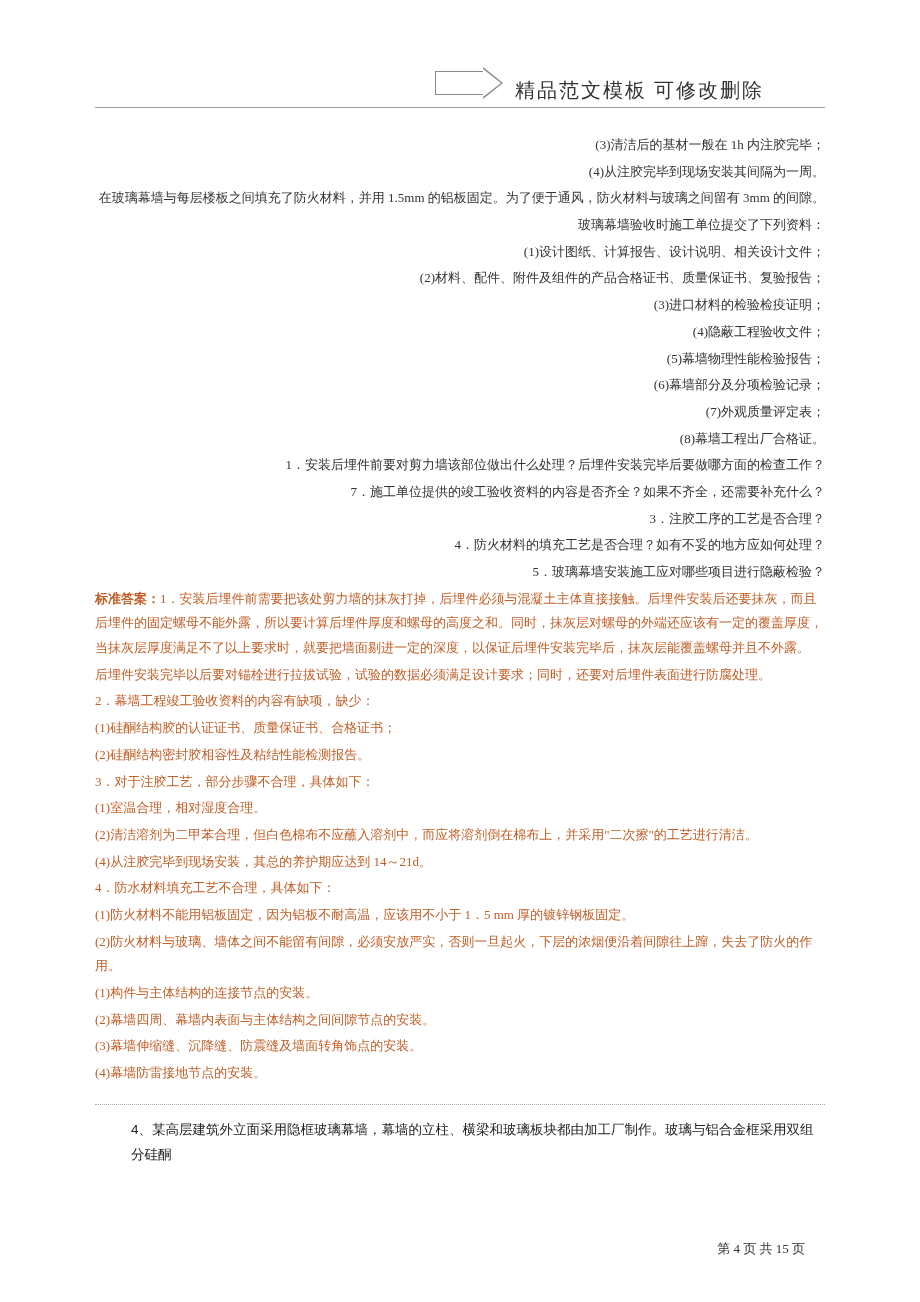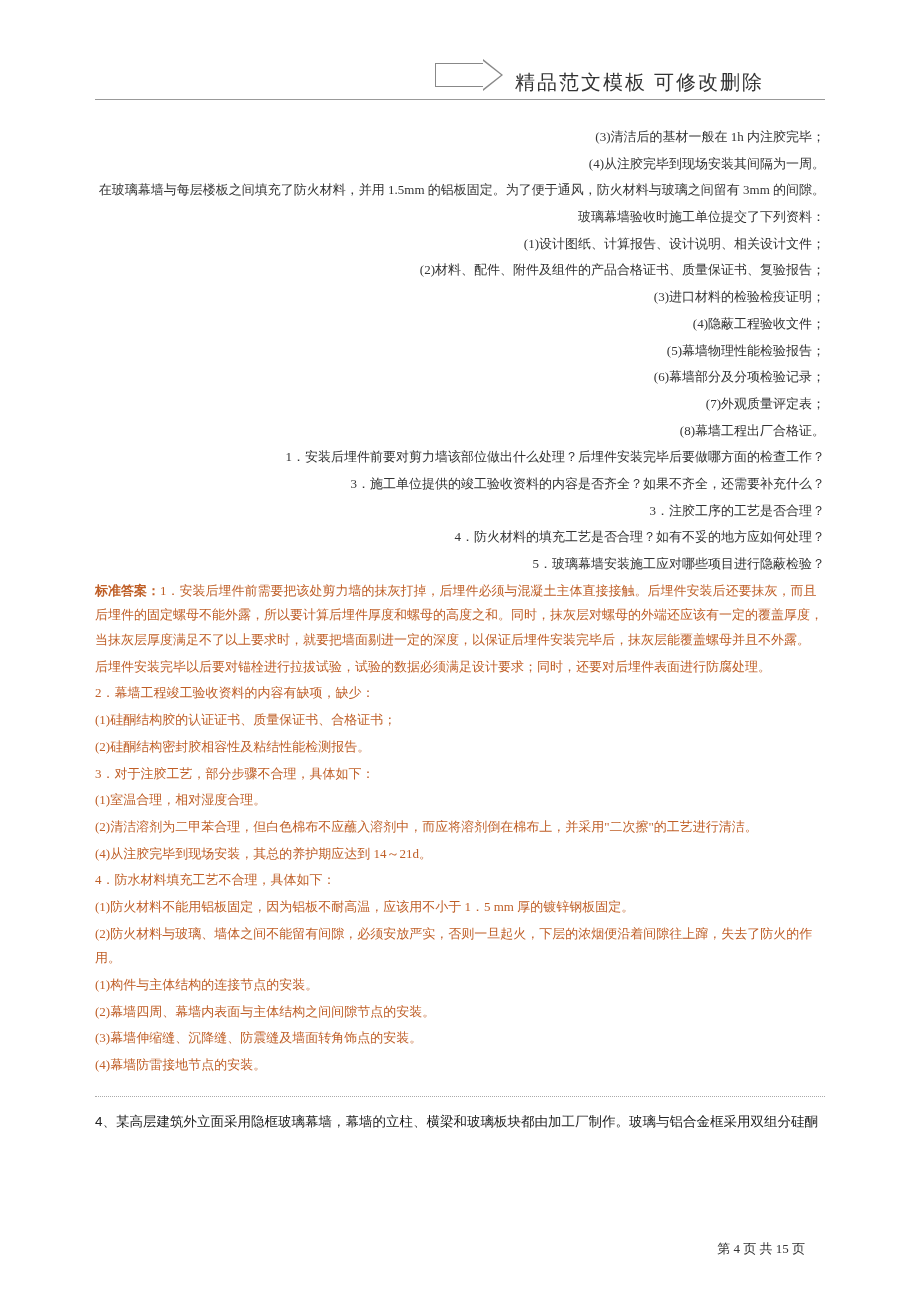--- a/index.html
+++ b/index.html
@@ -10,21 +10,21 @@
       font-family: "SimSun", "宋体", serif;
       font-size: 13px;
       line-height: 1.9;
       color: #333;
       position: relative;
     }
     .header-area {
       position: relative;
       height: 92px;
       border-bottom: 1px solid #999;
-      margin: 8px 95px;
+      margin: 16px 95px;
     }
     .arrow-box {
       position: absolute;
       left: 340px;
       top: 55px;
       width: 50px;
       height: 24px;
       border: 1px solid #888;
       background: #fff;
     }
@@ -69,20 +69,21 @@
     .answer-label { color: #bf5e26; font-weight: bold; text-align: right; }
     .section-divider {
       border: none;
       border-top: 1px dotted #aaa;
       margin: 18px 0 12px 0;
     }
     .q4-line {
       font-size: 13.5px;
       color: #222;
       font-family: "Microsoft YaHei", "SimHei", sans-serif;
+      margin-left: 36px;
     }
     .footer {
       position: absolute;
       bottom: 40px;
       right: 115px;
       font-size: 13px;
       font-family: "SimSun", serif;
       color: #333;
     }
   </style>
@@ -103,21 +104,21 @@
   <span class="line black">玻璃幕墙验收时施工单位提交了下列资料：</span>
   <span class="line black">(1)设计图纸、计算报告、设计说明、相关设计文件；</span>
   <span class="line black">(2)材料、配件、附件及组件的产品合格证书、质量保证书、复验报告；</span>
   <span class="line black">(3)进口材料的检验检疫证明；</span>
   <span class="line black">(4)隐蔽工程验收文件；</span>
   <span class="line black">(5)幕墙物理性能检验报告；</span>
   <span class="line black">(6)幕墙部分及分项检验记录；</span>
   <span class="line black">(7)外观质量评定表；</span>
   <span class="line black">(8)幕墙工程出厂合格证。</span>
   <span class="line black">1．安装后埋件前要对剪力墙该部位做出什么处理？后埋件安装完毕后要做哪方面的检查工作？</span>
-  <span class="line black">3．施工单位提供的竣工验收资料的内容是否齐全？如果不齐全，还需要补充什么？</span>
+  <span class="line black">7．施工单位提供的竣工验收资料的内容是否齐全？如果不齐全，还需要补充什么？</span>
   <span class="line black">3．注胶工序的工艺是否合理？</span>
   <span class="line black">4．防火材料的填充工艺是否合理？如有不妥的地方应如何处理？</span>
   <span class="line black">5．玻璃幕墙安装施工应对哪些项目进行隐蔽检验？</span>
 
   <span class="line">
     <span class="answer-label">标准答案：</span><span class="brown">1．安装后埋件前需要把该处剪力墙的抹灰打掉，后埋件必须与混凝土主体直接接触。后埋件安装后还要抹灰，而且后埋件的固定螺母不能外露，所以要计算后埋件厚度和螺母的高度之和。同时，抹灰层对螺母的外端还应该有一定的覆盖厚度，当抹灰层厚度满足不了以上要求时，就要把墙面剔进一定的深度，以保证后埋件安装完毕后，抹灰层能覆盖螺母并且不外露。</span>
   </span>
   <span class="line brown">后埋件安装完毕以后要对锚栓进行拉拔试验，试验的数据必须满足设计要求；同时，还要对后埋件表面进行防腐处理。</span>
   <span class="line brown">2．幕墙工程竣工验收资料的内容有缺项，缺少：</span>
   <span class="line brown">(1)硅酮结构胶的认证证书、质量保证书、合格证书；</span>

